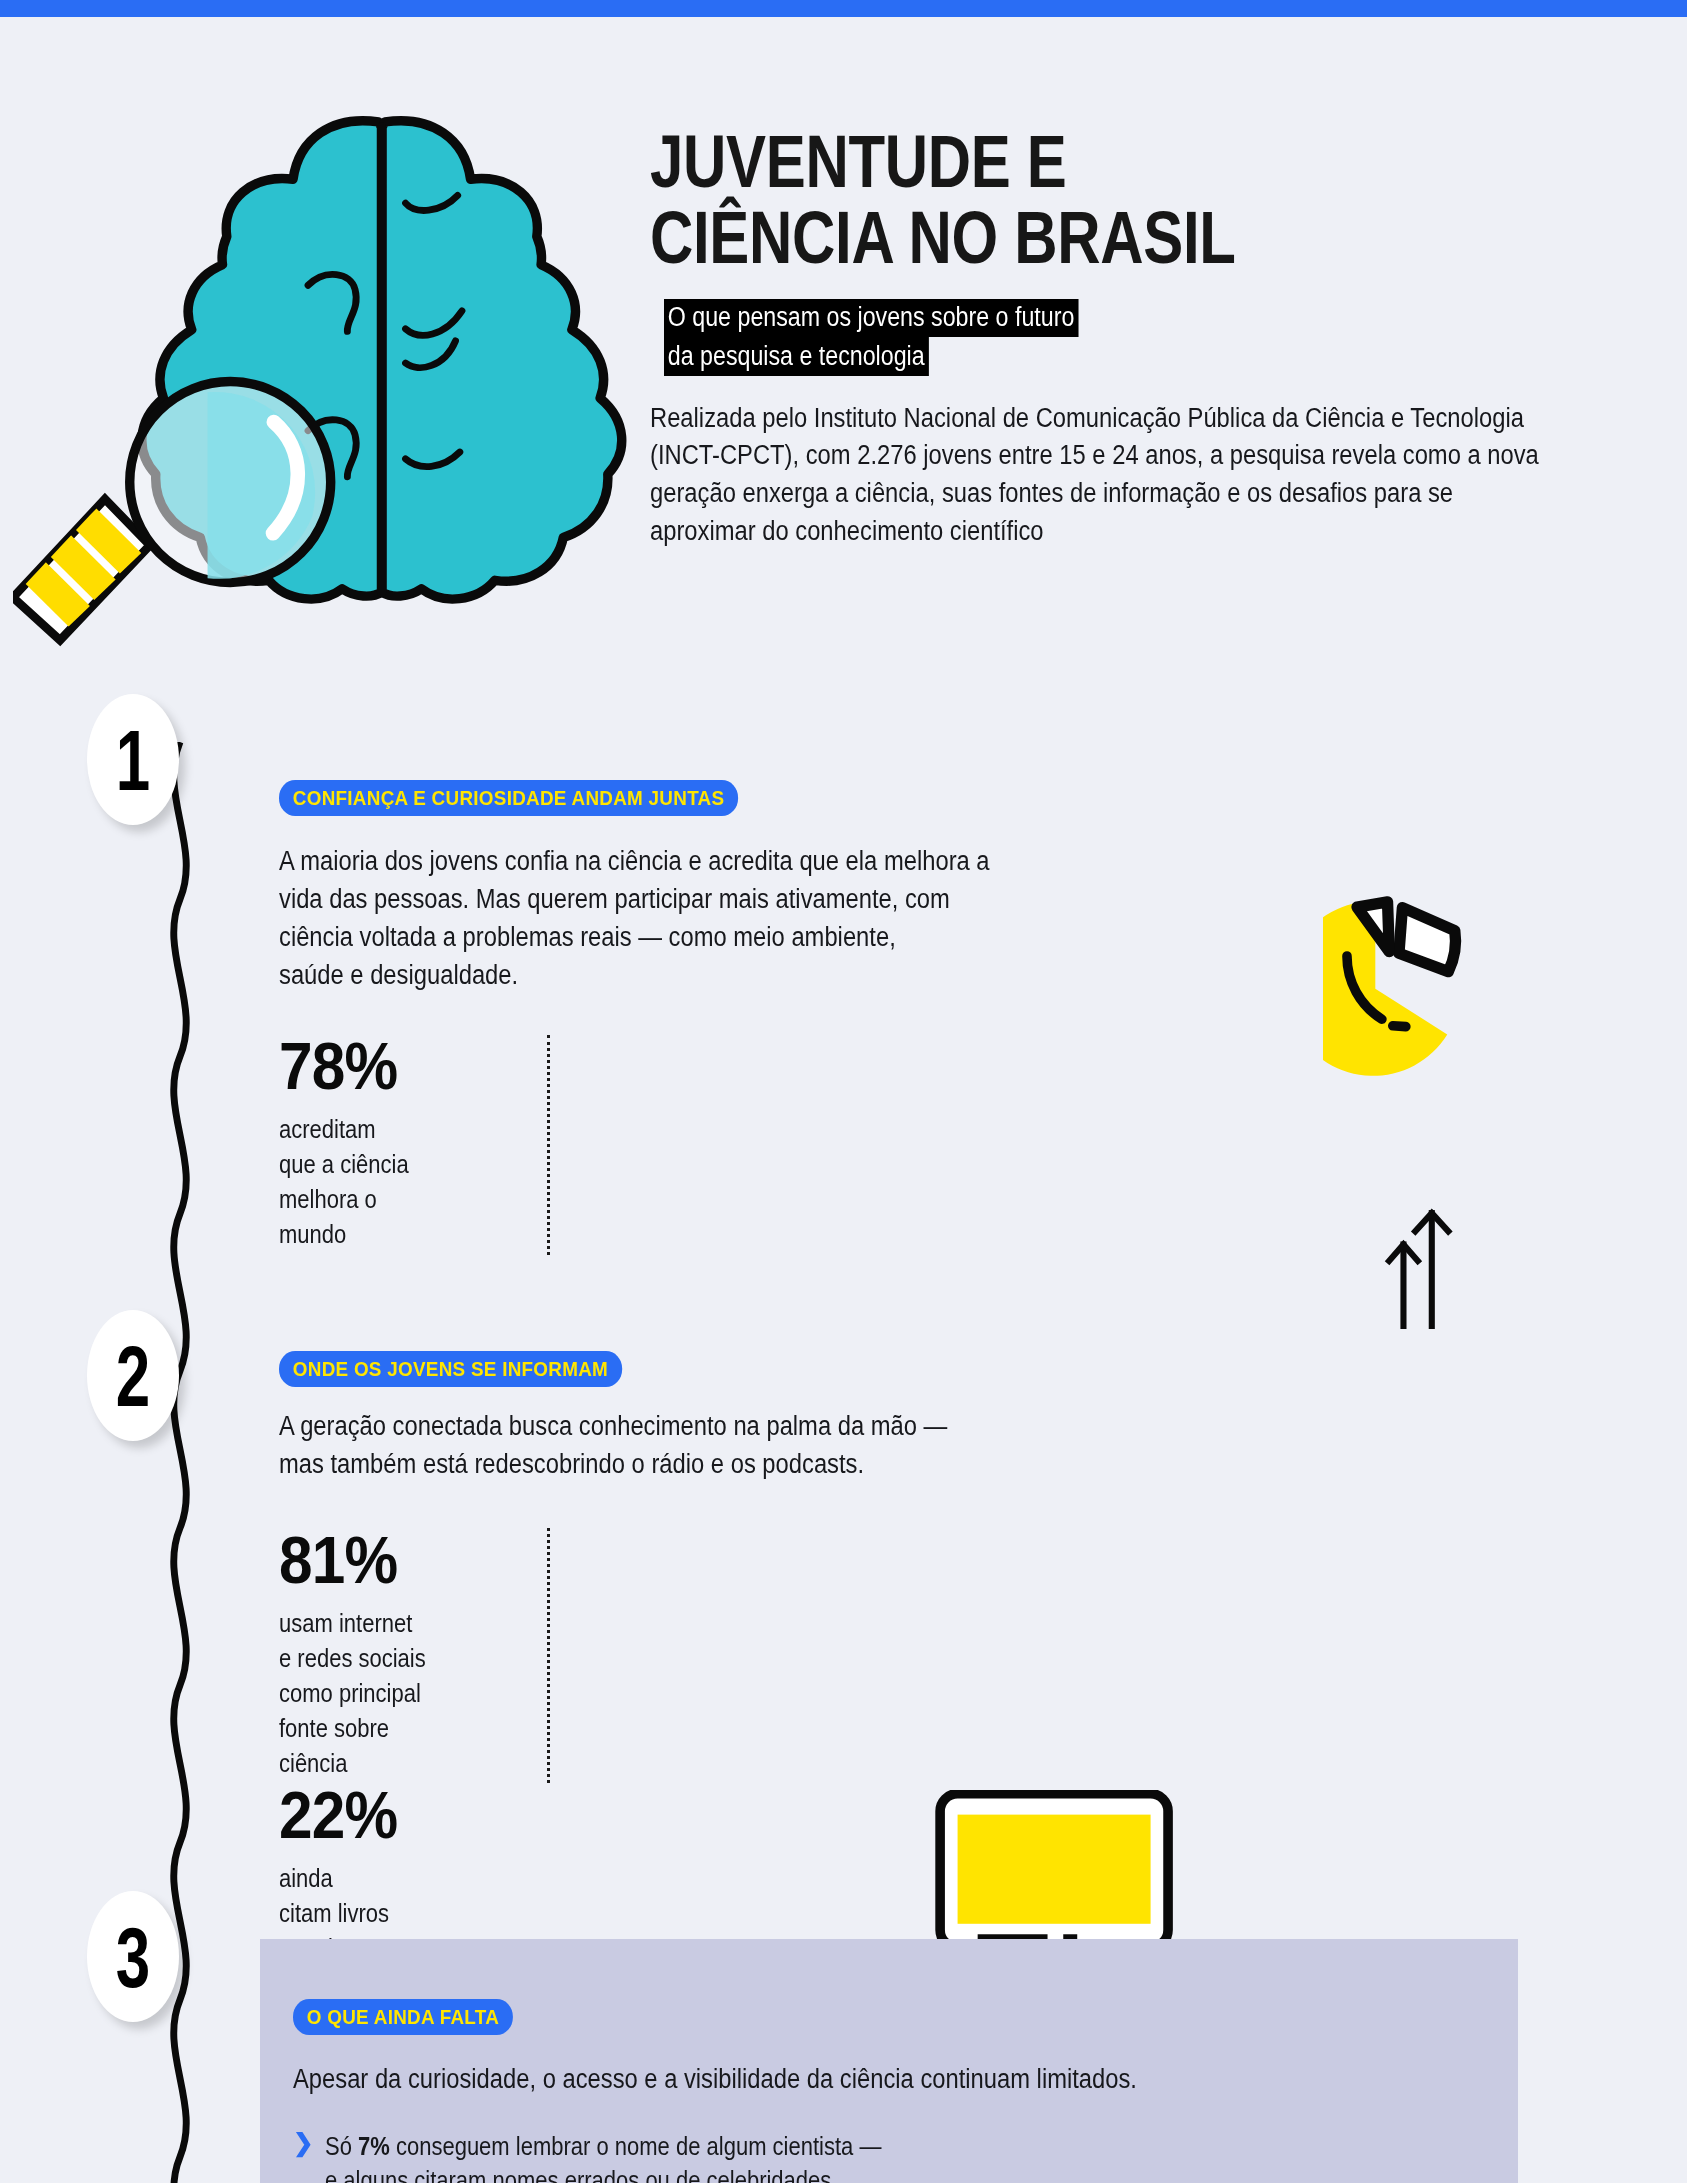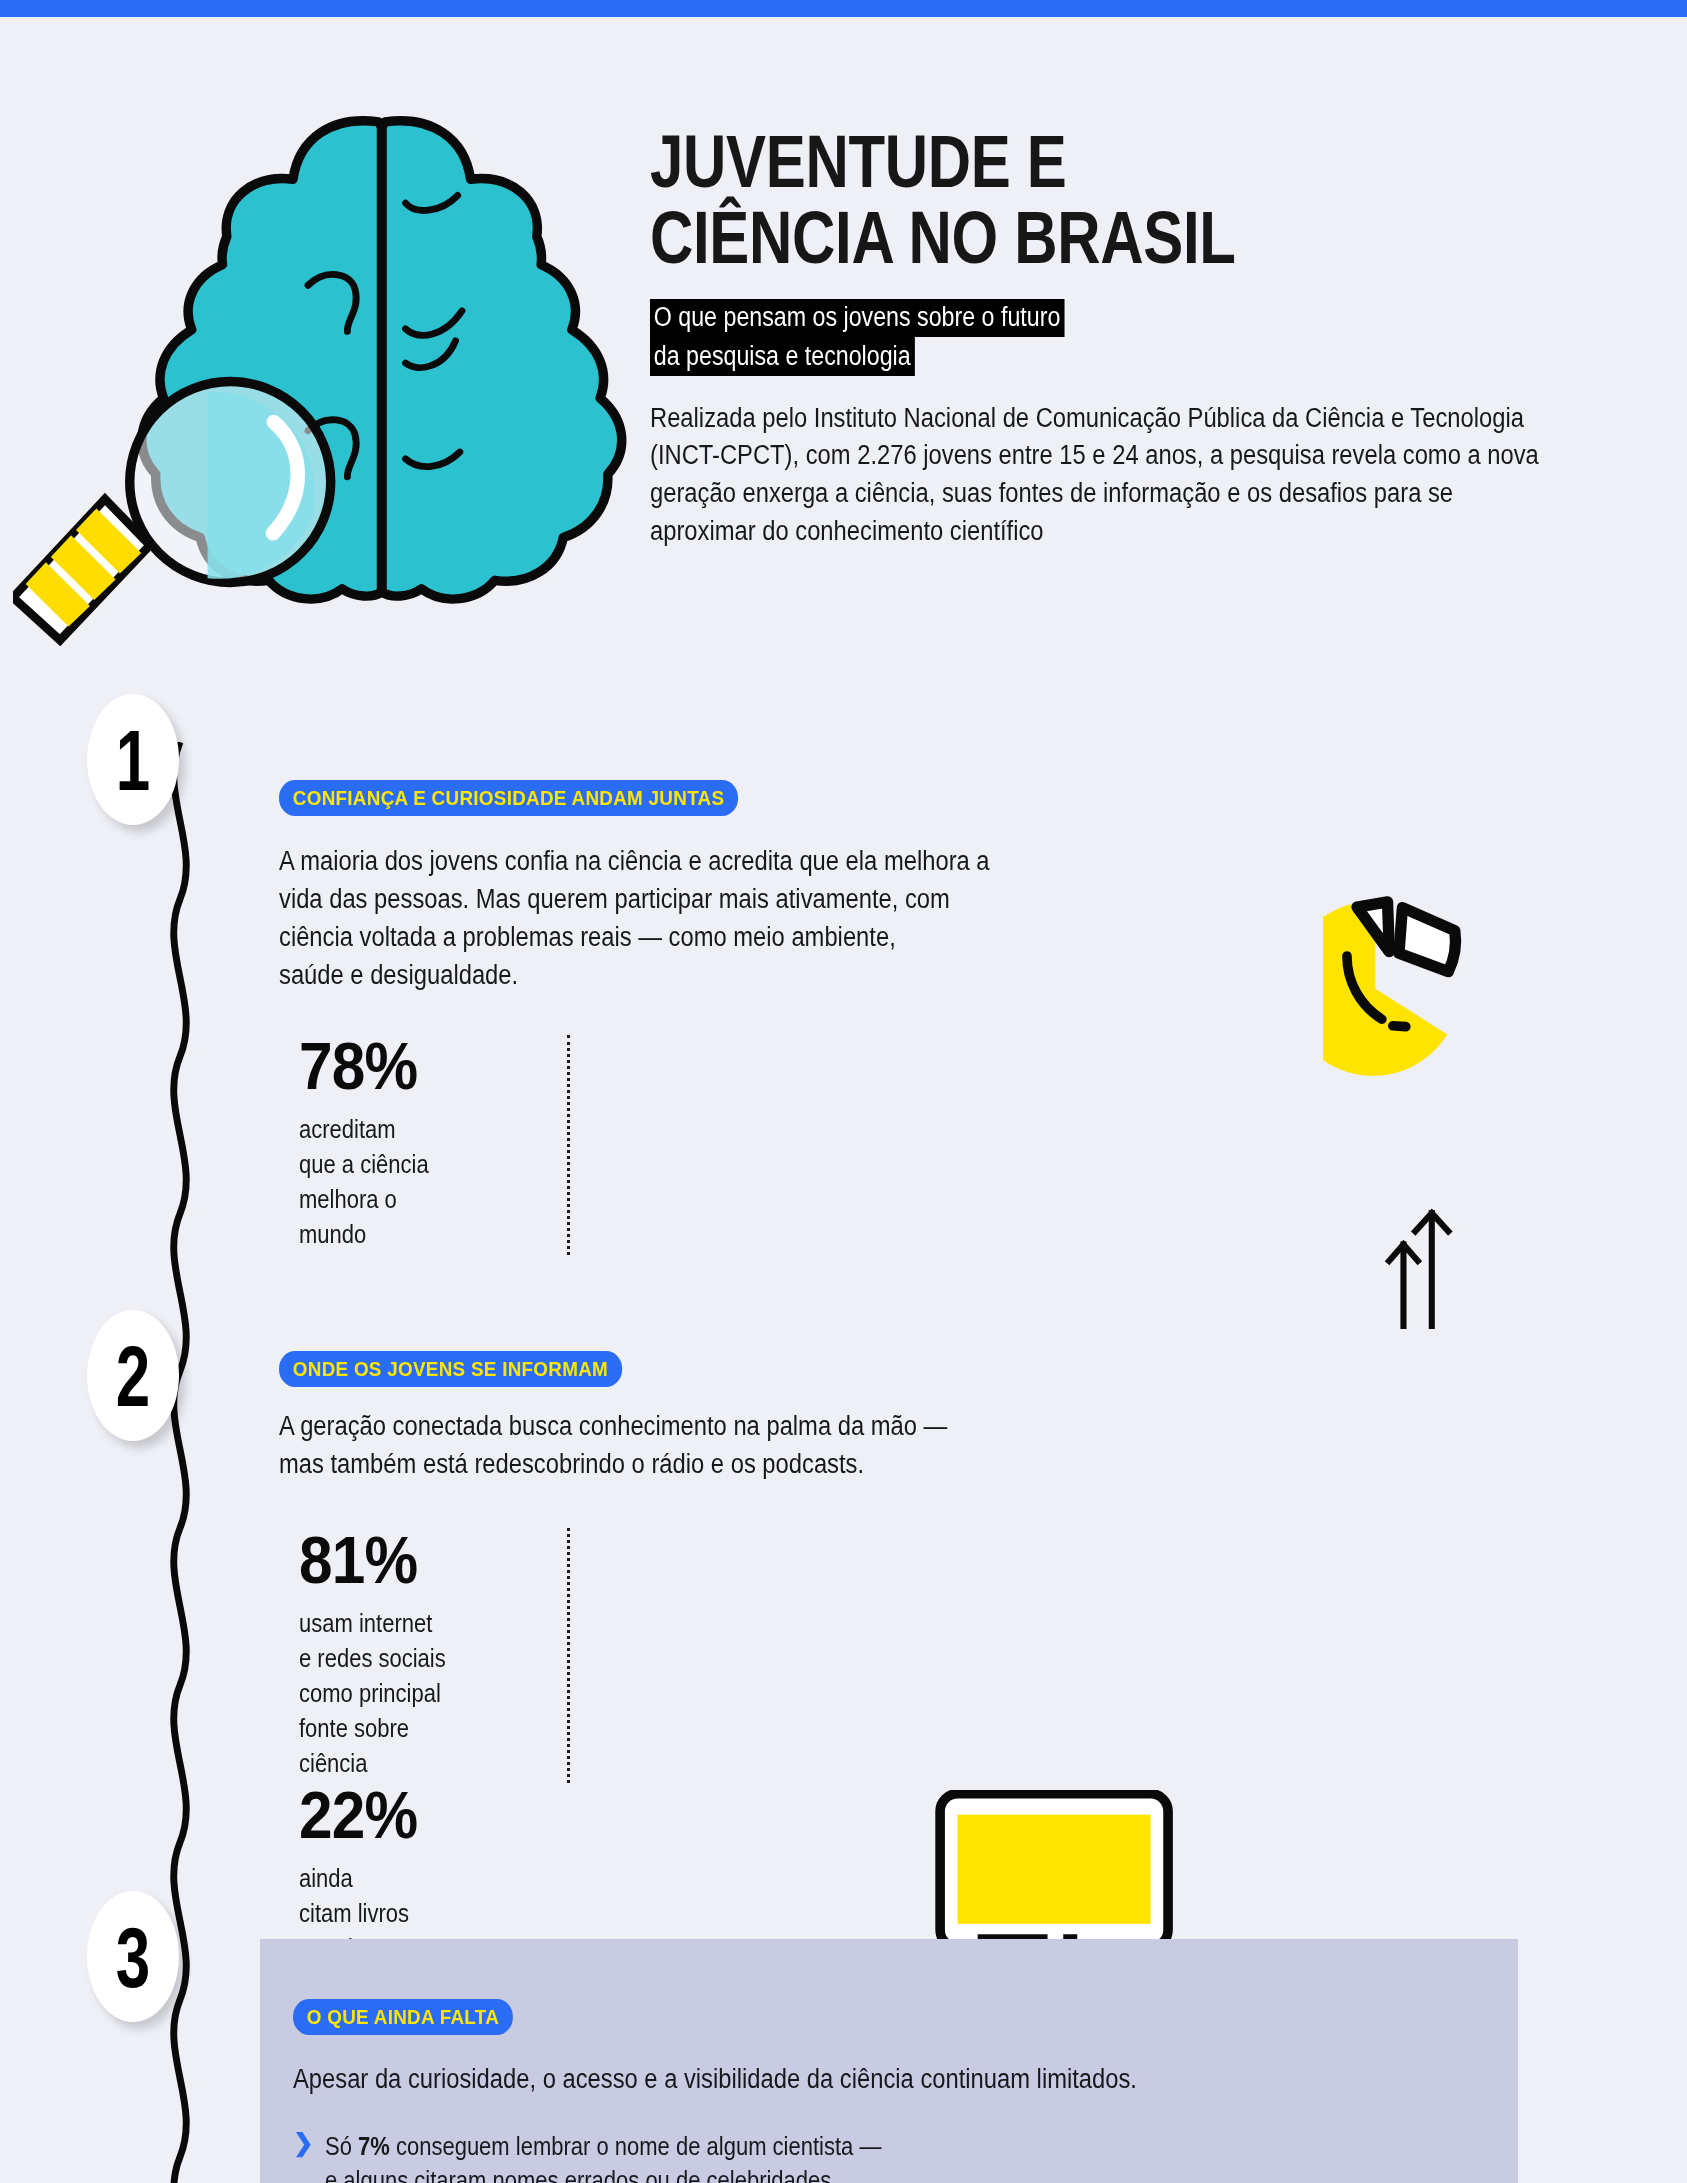--- a/index.html
+++ b/index.html
@@ -39,21 +39,21 @@
     font-family: "Liberation Sans Narrow", "Liberation Sans", sans-serif;
     font-weight: 900;
     font-size: 75px;
     line-height: 1.02;
     letter-spacing: -0.4px;
     color: #171717;
     transform: scaleX(0.80);
     transform-origin: left center;
     white-space: pre-line;
   }
-  .subtitle-lines { margin-top: 23px; }
+  .subtitle-lines { margin-top: 23px; margin-left: 14px; }
   .subtitle-lines span {
     display: table;
     background: #000000;
     color: #ffffff;
     font-size: 27px;
     font-family: "Liberation Sans Narrow", "Liberation Sans", sans-serif;
     line-height: 1.34;
     padding: 0.9px 4.4px 1.7px 4.4px;
     transform: scaleX(0.86);
     transform-origin: left center;
@@ -117,21 +117,20 @@
     transform-origin: left top;
     white-space: pre-line;
   }
 
   
   .stats { display: flex; }
   .stat {
     position: relative;
     padding-right: 20px;
     margin-right: 20px;
-    margin-left: 20px;
   }
   .stat.divider::after {
     content: "";
     position: absolute; right: 0; top: 2.6px;
     width: 0; height: 100%;
     border-left: 3.9px dotted #1a1a1a;
   }
   .stat-num {
     font-family: "Liberation Sans Narrow", "Liberation Sans", sans-serif;
     font-weight: 900;

